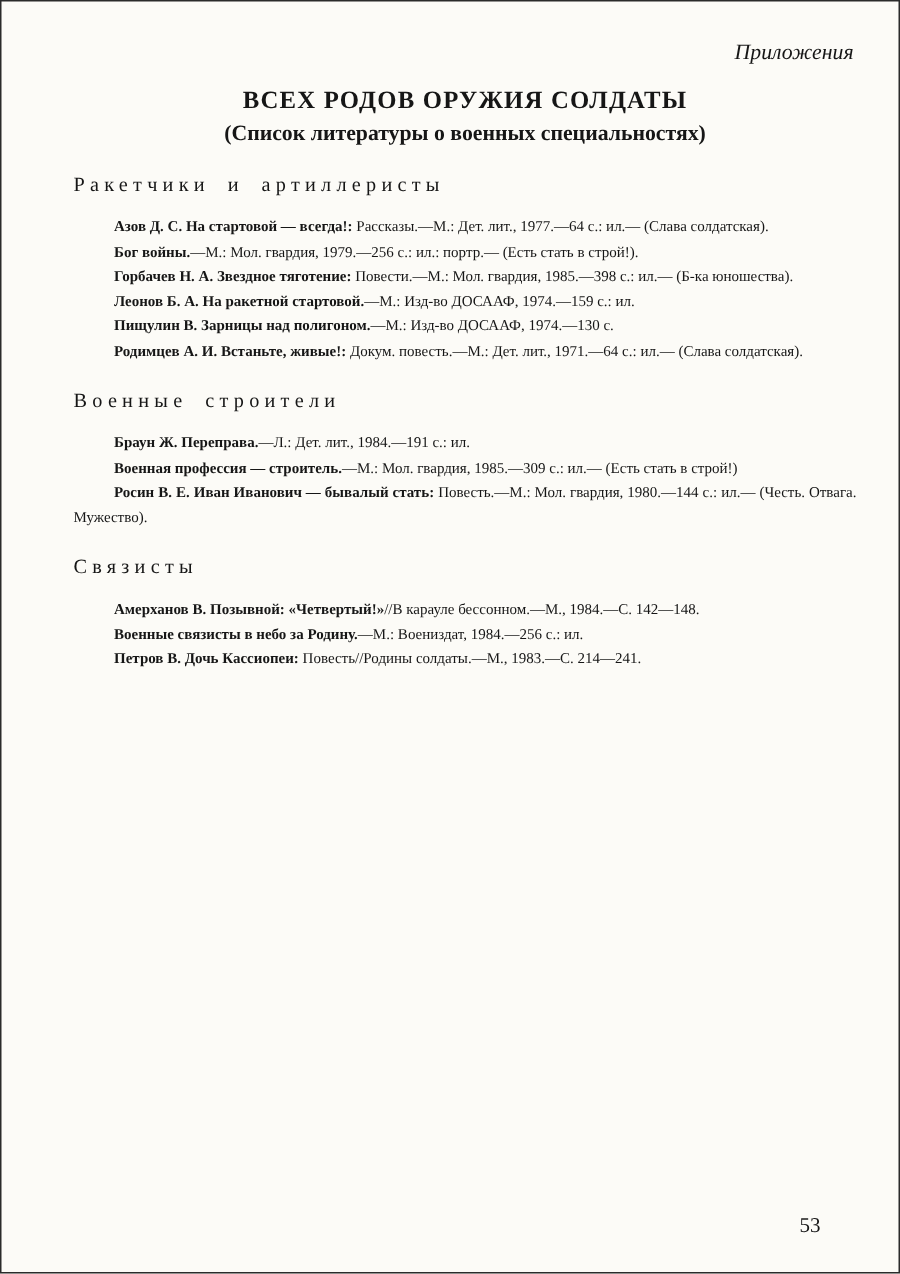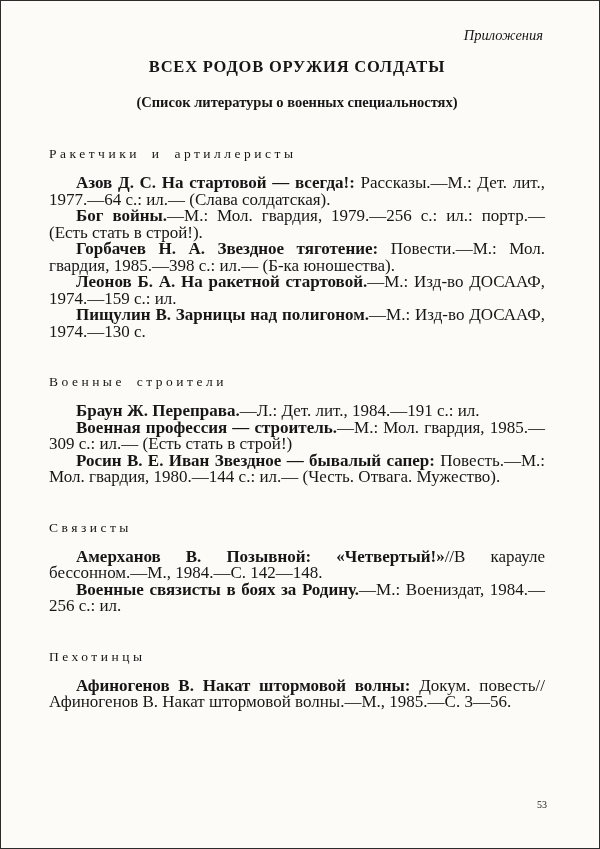--- a/index.html
+++ b/index.html
@@ -7,63 +7,63 @@
   body {
     background:#efede8;
     font-family:"Liberation Serif","DejaVu Serif",serif;
     color:#161616;
     position:relative;
   }
   .page {
     position:absolute; inset:0;
     background:#fcfbf7;
     border:1px solid #2b2b2b;
-    padding:26px 54px 0 48px;
+    padding:26px 28px 0 48px;
     overflow:hidden;
   }
   .running-head {
     text-align:right;
     font-style:italic;
     font-size:14.5px;
     line-height:17px;
     padding-right:2px;
   }
   .title-block { text-align:center; margin-top:12px; }
   .title {
     font-size:16.5px;
     font-weight:bold;
     letter-spacing:0.8px;
     line-height:21px;
   }
   .subtitle {
     font-size:14.5px;
     font-weight:bold;
-    margin-top:16px;
+    margin-top:3px;
     line-height:19px;
   }
   .sec-heading {
     font-weight:normal;
     font-size:13.5px;
     letter-spacing:3.5px;
     word-spacing:5px;
-    margin:34px 0 13px 0;
+    margin:16px 0 13px 0;
     line-height:16px;
   }
   .entry {
-    font-size:17px;
+    font-size:10px;
     line-height:16.5px;
     text-align:justify;
     text-indent:27px;
   }
   .entry b { font-weight:bold; }
   .folio {
     position:absolute;
-    bottom:38px;
+    bottom:22px;
     right:52px;
-    font-size:10px;
+    font-size:14px;
     margin-top:12px;
   }
 </style>
 </head>
 <body>
 
 <div class="page">
 
   <div class="running-head">
     <span>Приложения</span>
@@ -74,35 +74,33 @@
     <h2 class="subtitle">(Список литературы о военных специальностях)</h2>
   </div>
 
   <section>
     <h3 class="sec-heading">Ракетчики и артиллеристы</h3>
     <p class="entry"><b>Азов Д. С. На стартовой — всегда!:</b><span> Рассказы.—М.: Дет. лит., 1977.—64 с.: ил.— (Слава солдатская).</span></p>
     <p class="entry"><b>Бог войны.</b><span>—М.: Мол. гвардия, 1979.—256 с.: ил.: портр.— (Есть стать в строй!).</span></p>
     <p class="entry"><b>Горбачев Н. А. Звездное тяготение:</b><span> Повести.—М.: Мол. гвардия, 1985.—398 с.: ил.— (Б-ка юношества).</span></p>
     <p class="entry"><b>Леонов Б. А. На ракетной стартовой.</b><span>—М.: Изд-во ДОСААФ, 1974.—159 с.: ил.</span></p>
     <p class="entry"><b>Пищулин В. Зарницы над полигоном.</b><span>—М.: Изд-во ДОСААФ, 1974.—130 с.</span></p>
+    <p class="entry"><b>Родимцев А. И. Встаньте, живые!:</b><span> Докум. повесть.—М.: Дет. лит., 1971.—64 с.: ил.— (Слава солдатская).</span></p>
   </section>
 
   <section>
     <h3 class="sec-heading">Военные строители</h3>
     <p class="entry"><b>Браун Ж. Переправа.</b><span>—Л.: Дет. лит., 1984.—191 с.: ил.</span></p>
     <p class="entry"><b>Военная профессия — строитель.</b><span>—М.: Мол. гвардия, 1985.—309 с.: ил.— (Есть стать в строй!)</span></p>
-    <p class="entry"><b>Росин В. Е. Иван Звездное — бывалый сапер:</b><span> Повесть.—М.: Мол. гвардия, 1980.—144 с.: ил.— (Честь. Отвага. Мужество).</span></p>
+    <p class="entry"><b>Росин В. Е. Иван Иванович — бывалый стать:</b><span> Повесть.—М.: Мол. гвардия, 1980.—144 с.: ил.— (Честь. Отвага. Мужество).</span></p>
   </section>
 
   <section>
     <h3 class="sec-heading">Связисты</h3>
     <p class="entry"><b>Амерханов В. Позывной: «Четвертый!»</b><span>//В карауле бессонном.—М., 1984.—С. 142—148.</span></p>
-    <p class="entry"><b>Военные связисты в боях за Родину.</b><span>—М.: Воениздат, 1984.—256 с.: ил.</span></p>
+    <p class="entry"><b>Военные связисты в небо за Родину.</b><span>—М.: Воениздат, 1984.—256 с.: ил.</span></p>
+    <p class="entry"><b>Петров В. Дочь Кассиопеи:</b><span> Повесть//Родины солдаты.—М., 1983.—С. 214—241.</span></p>
   </section>
 
-  <section>
-    <h3 class="sec-heading">Пехотинцы</h3>
-    <p class="entry"><b>Афиногенов В. Накат штормовой волны:</b><span> Докум. повесть//Афиногенов В. Накат штормовой волны.—М., 1985.—С. 3—56.</span></p>
-  </section>
 
   <div class="folio">53</div>
 
 </div>
 
 </body></html>

